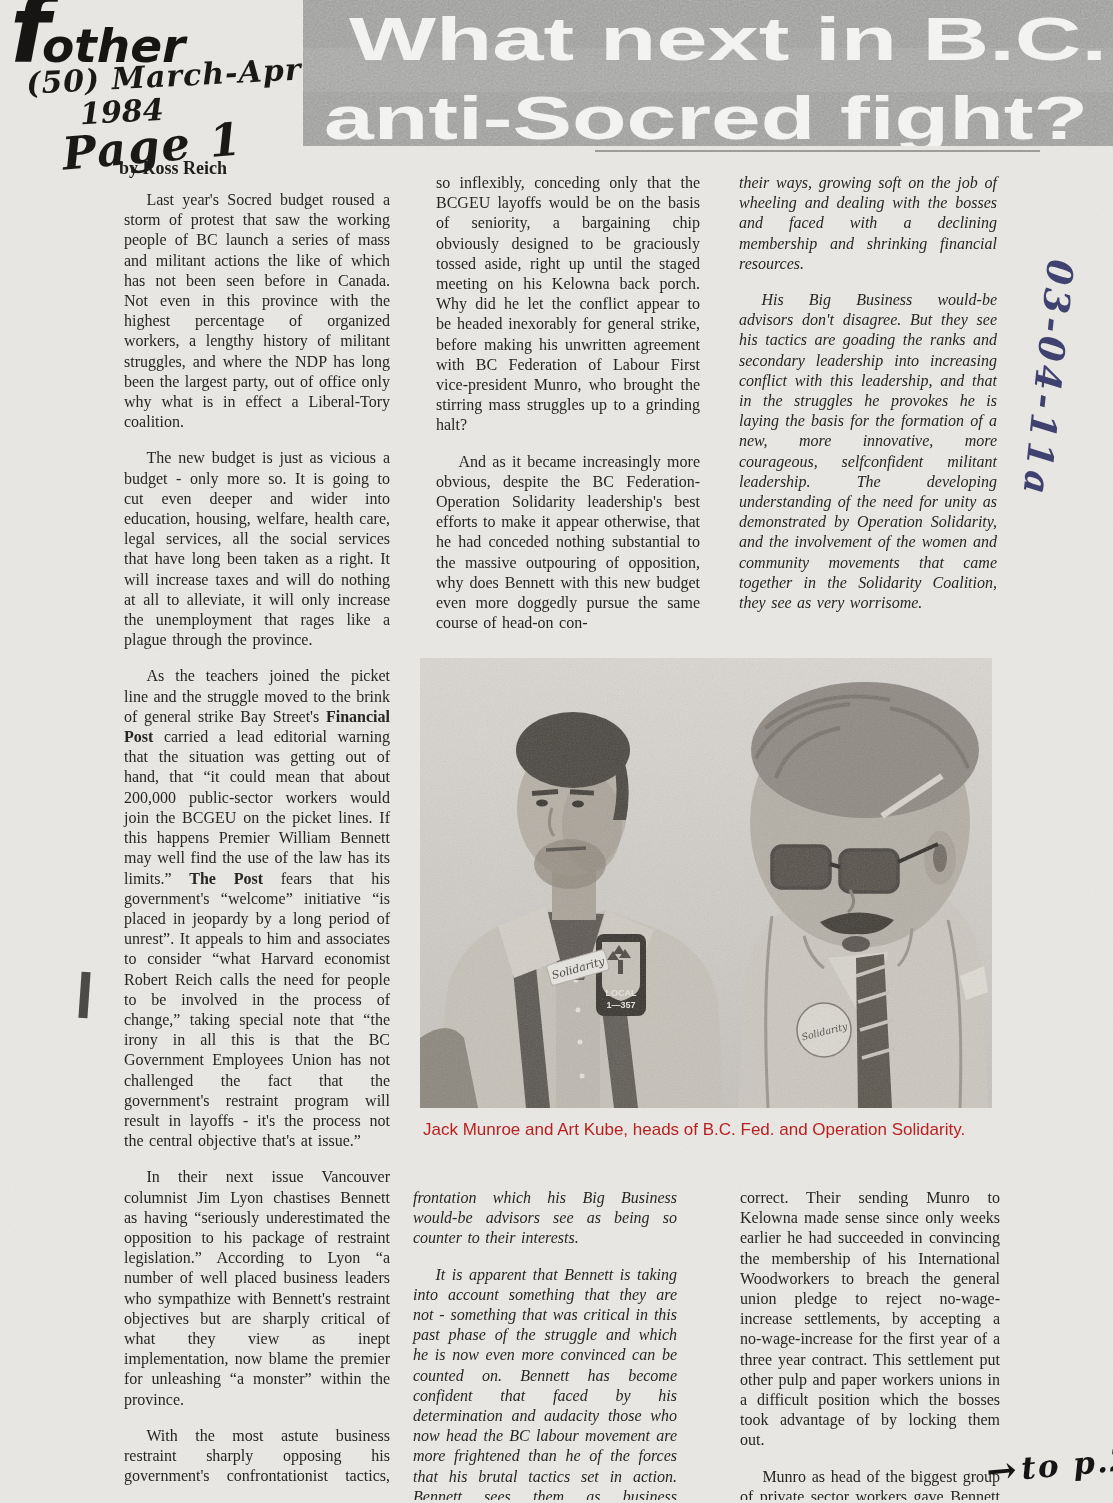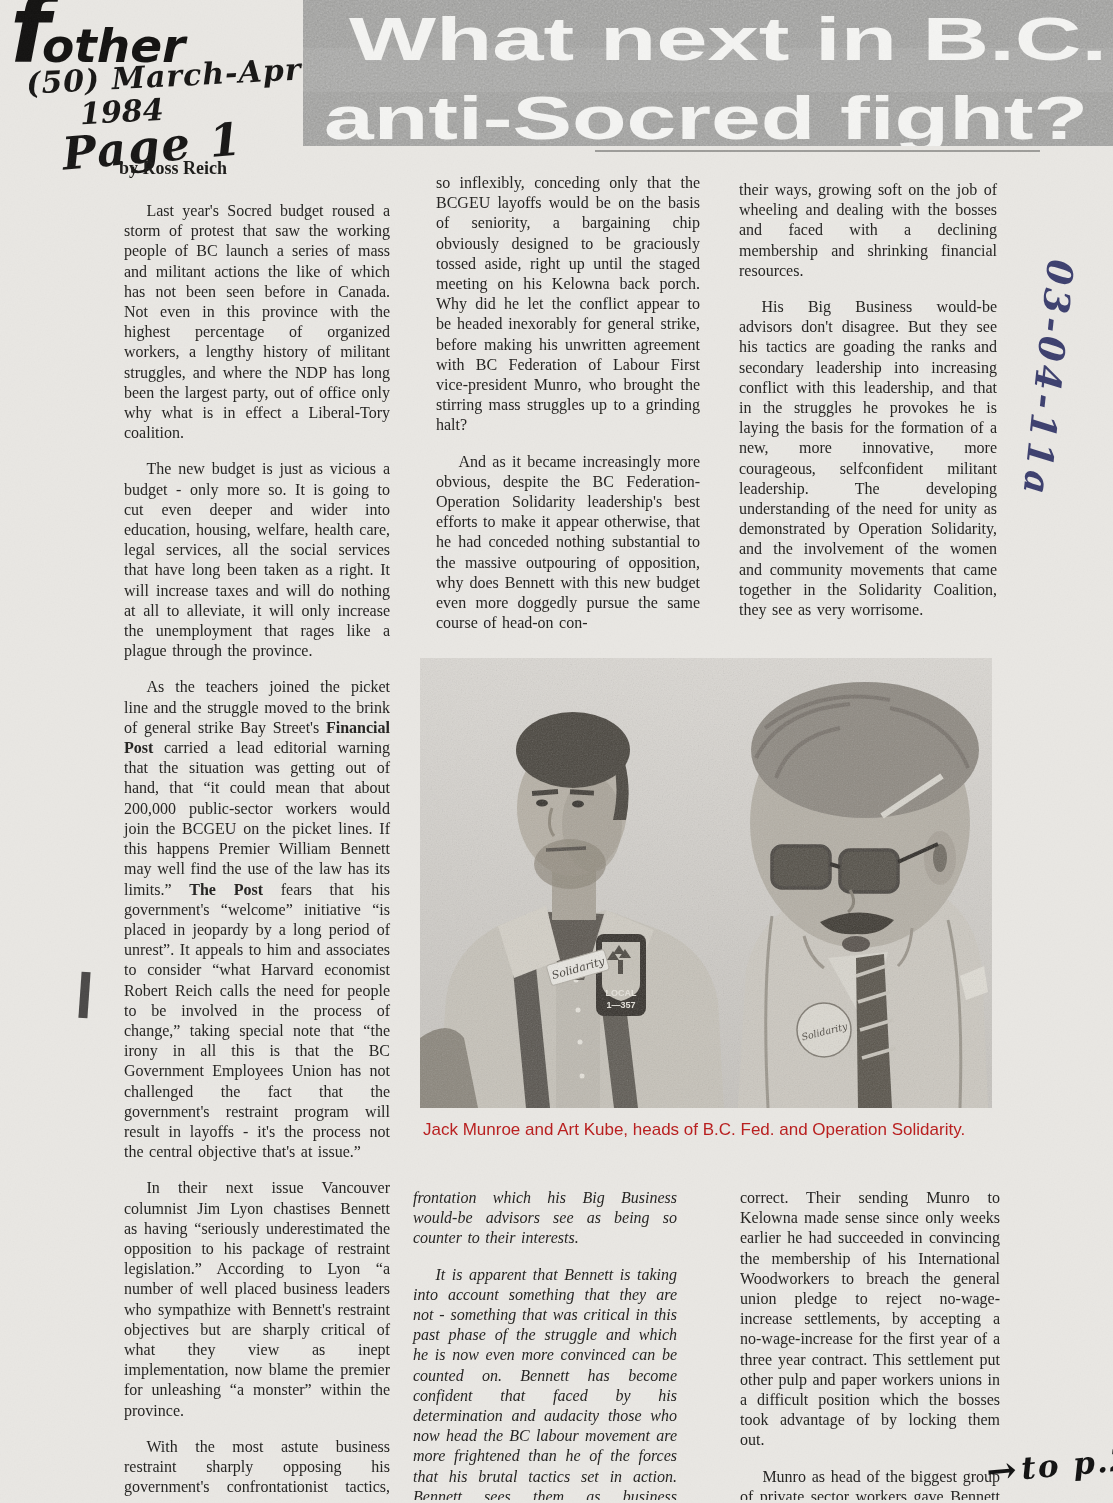--- a/index.html
+++ b/index.html
@@ -19,23 +19,23 @@
   
   .banner{position:absolute;left:303px;top:0;width:810px;height:146px;}
 
   
   .byline{position:absolute;left:119px;top:158px;font-size:18px;font-weight:bold;color:#1b1a18;}
   .col{position:absolute;font-size:16px;line-height:20.2px;color:#232220;text-align:justify;
        word-spacing:1.5px;overflow:hidden;}
   .col p{margin:16px;}
   .col p.indent{text-indent:1.4em;}
   .col p.gap{margin-top:14px;}
-  .col1{left:108px;top:185px;width:298px;height:1312px;}
+  .col1{left:108px;top:174px;width:298px;height:1312px;}
   .col2-top{left:420px;top:157px;width:296px;height:500px;}
-  .col3-top{left:723px;top:164px;width:290px;height:500px;}
+  .col3-top{left:723px;top:157px;width:290px;height:500px;font-style:italic;}
   .col2-bottom{left:397px;top:1172px;width:296px;height:328px;font-style:italic;}
   .col3-bottom{left:724px;top:1172px;width:292px;height:328px;}
 
   
   .photo{position:absolute;left:420px;top:658px;width:572px;height:450px;}
   .caption{position:absolute;left:423px;top:1120px;width:572px;
            font-family:"Liberation Sans",sans-serif;font-size:17px;color:#b91c1c;}
 
   
   .scanline{position:absolute;left:595px;top:150px;width:445px;height:2px;background:#5e5e5c;opacity:.55;}

